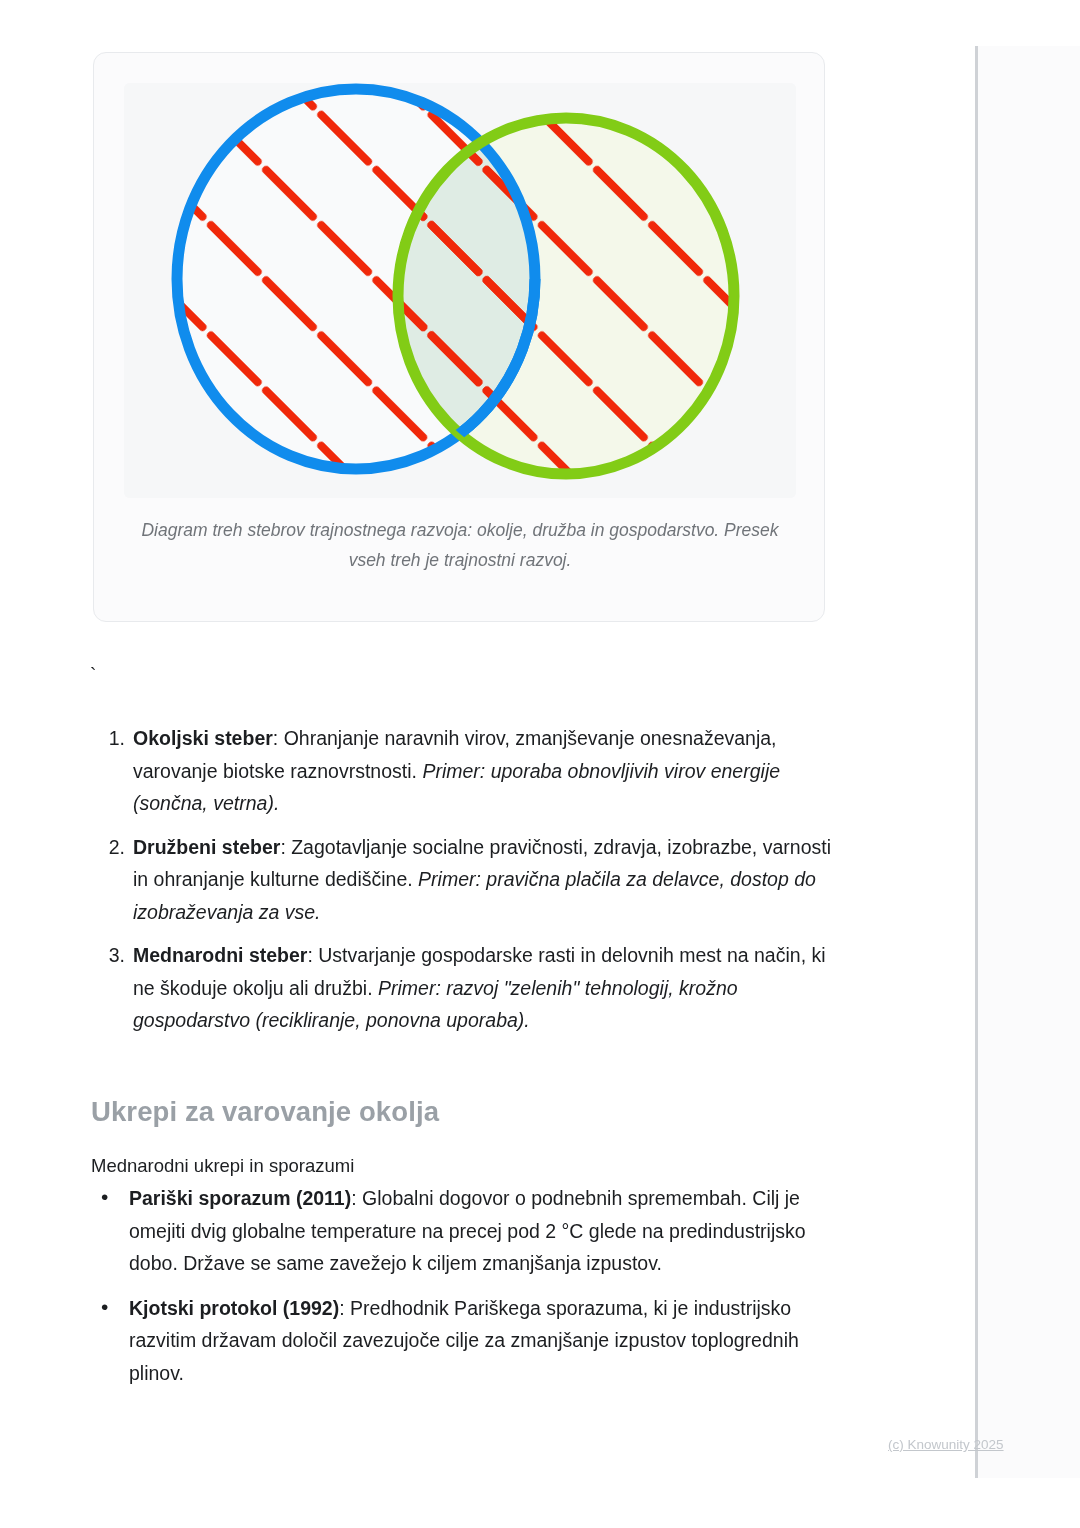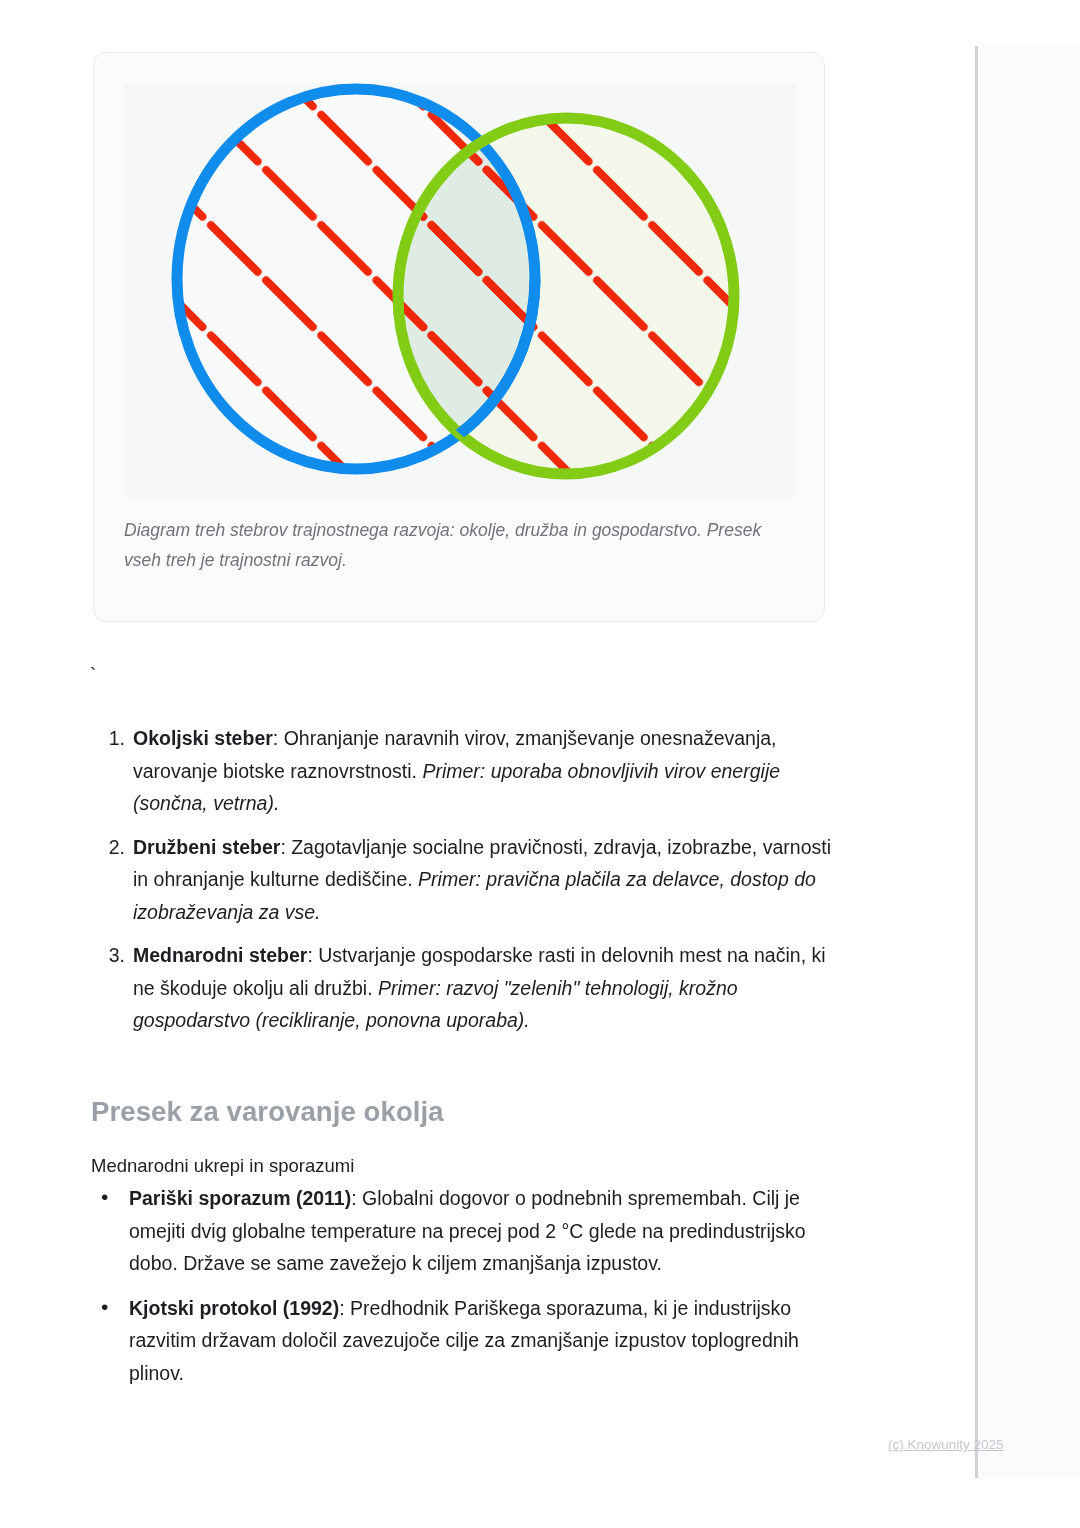--- a/index.html
+++ b/index.html
@@ -63,20 +63,21 @@
   #venn-svg {
     display: block;
     width: 672px;
     height: 415px;
   }
   #figure-caption {
     position: absolute;
     left: 30px;
     top: 462px;
     width: 672px;
+    text-align: center;
     font-style: italic;
     font-size: 17.5px;
     line-height: 30px;
     color: #707479;
   }
 
   
   #stray-backtick {
     position: absolute;
     left: 90px;
@@ -245,21 +246,21 @@
       <span class="marker">1.</span><span class="lead">Okoljski steber</span><span>: Ohranjanje naravnih virov, zmanjševanje onesnaževanja, varovanje biotske raznovrstnosti. </span><span class="ex">Primer: uporaba obnovljivih virov energije (sončna, vetrna).</span>
     </li>
     <li>
       <span class="marker">2.</span><span class="lead">Družbeni steber</span><span>: Zagotavljanje socialne pravičnosti, zdravja, izobrazbe, varnosti in ohranjanje kulturne dediščine. </span><span class="ex">Primer: pravična plačila za delavce, dostop do izobraževanja za vse.</span>
     </li>
     <li>
       <span class="marker">3.</span><span class="lead">Mednarodni steber</span><span>: Ustvarjanje gospodarske rasti in delovnih mest na način, ki ne škoduje okolju ali družbi. </span><span class="ex">Primer: razvoj "zelenih" tehnologij, krožno gospodarstvo (recikliranje, ponovna uporaba).</span>
     </li>
   </ol>
 
-  <h2 id="section-heading">Presek za varovanje okolja</h2>
+  <h2 id="section-heading">Ukrepi za varovanje okolja</h2>
   <h3 id="section-subheading">Mednarodni ukrepi in sporazumi</h3>
 
   <ul id="agreements">
     <li>
       <span class="dot">•</span><span class="lead">Pariški sporazum (2011)</span><span>: Globalni dogovor o podnebnih spremembah. Cilj je omejiti dvig globalne temperature na precej pod 2 °C glede na predindustrijsko dobo. Države se same zavežejo k ciljem zmanjšanja izpustov.</span>
     </li>
     <li>
       <span class="dot">•</span><span class="lead">Kjotski protokol (1992)</span><span>: Predhodnik Pariškega sporazuma, ki je industrijsko razvitim državam določil zavezujoče cilje za zmanjšanje izpustov toplogrednih plinov.</span>
     </li>
   </ul>

